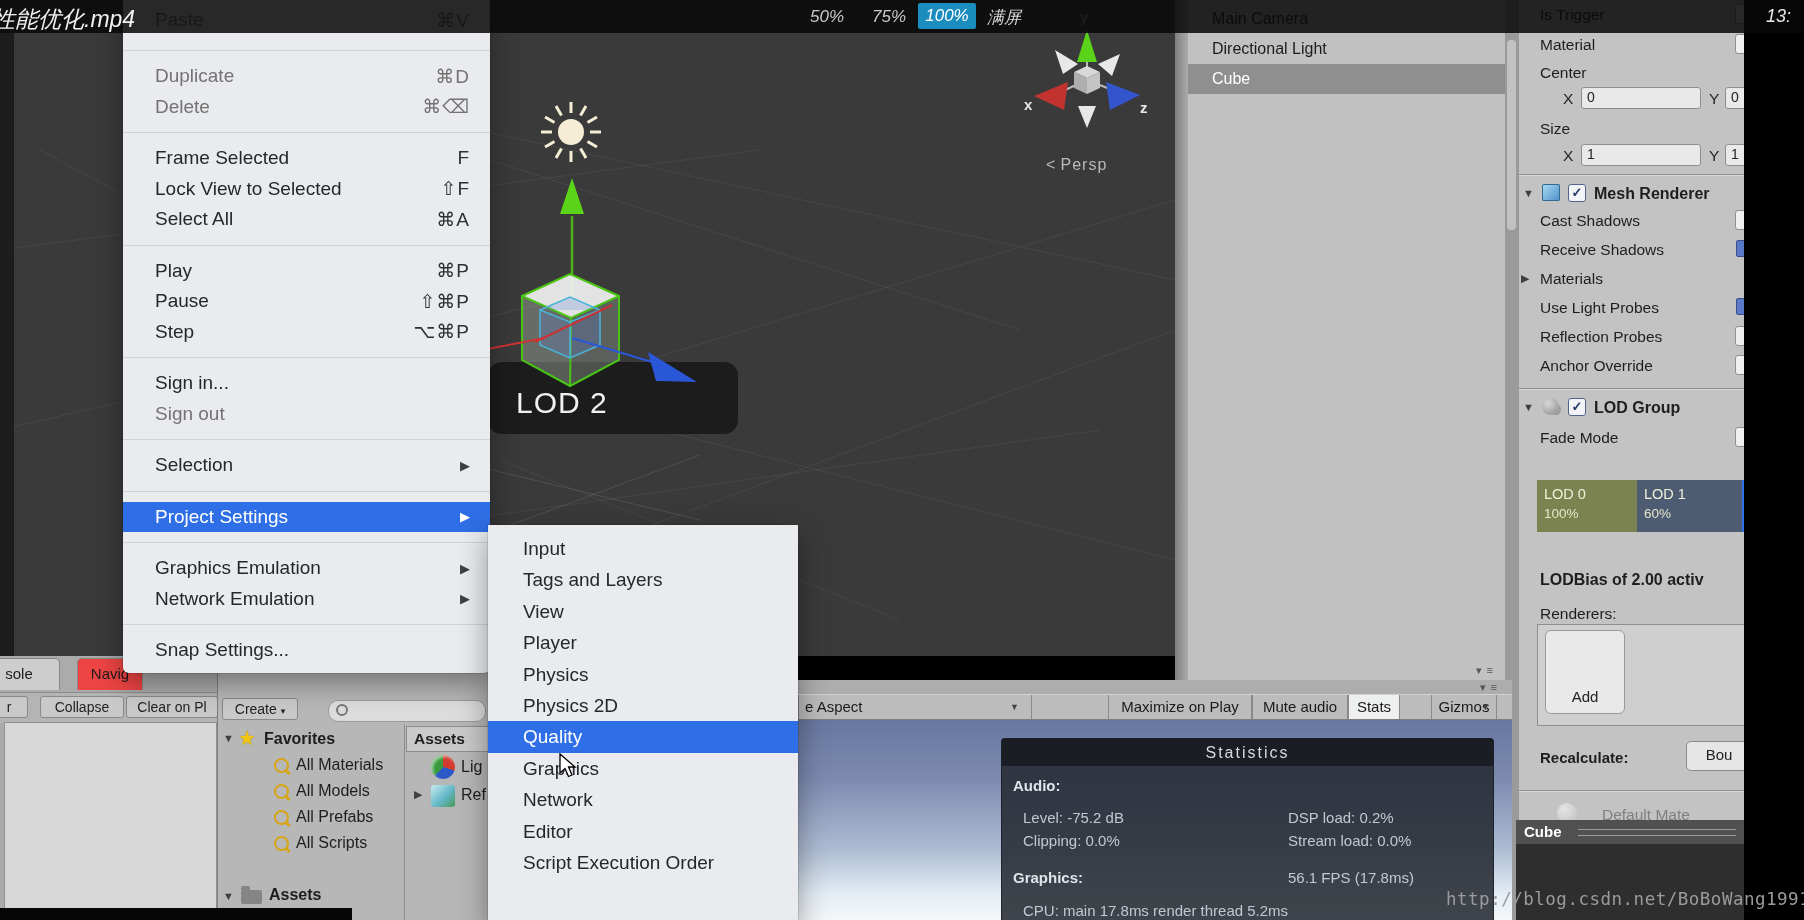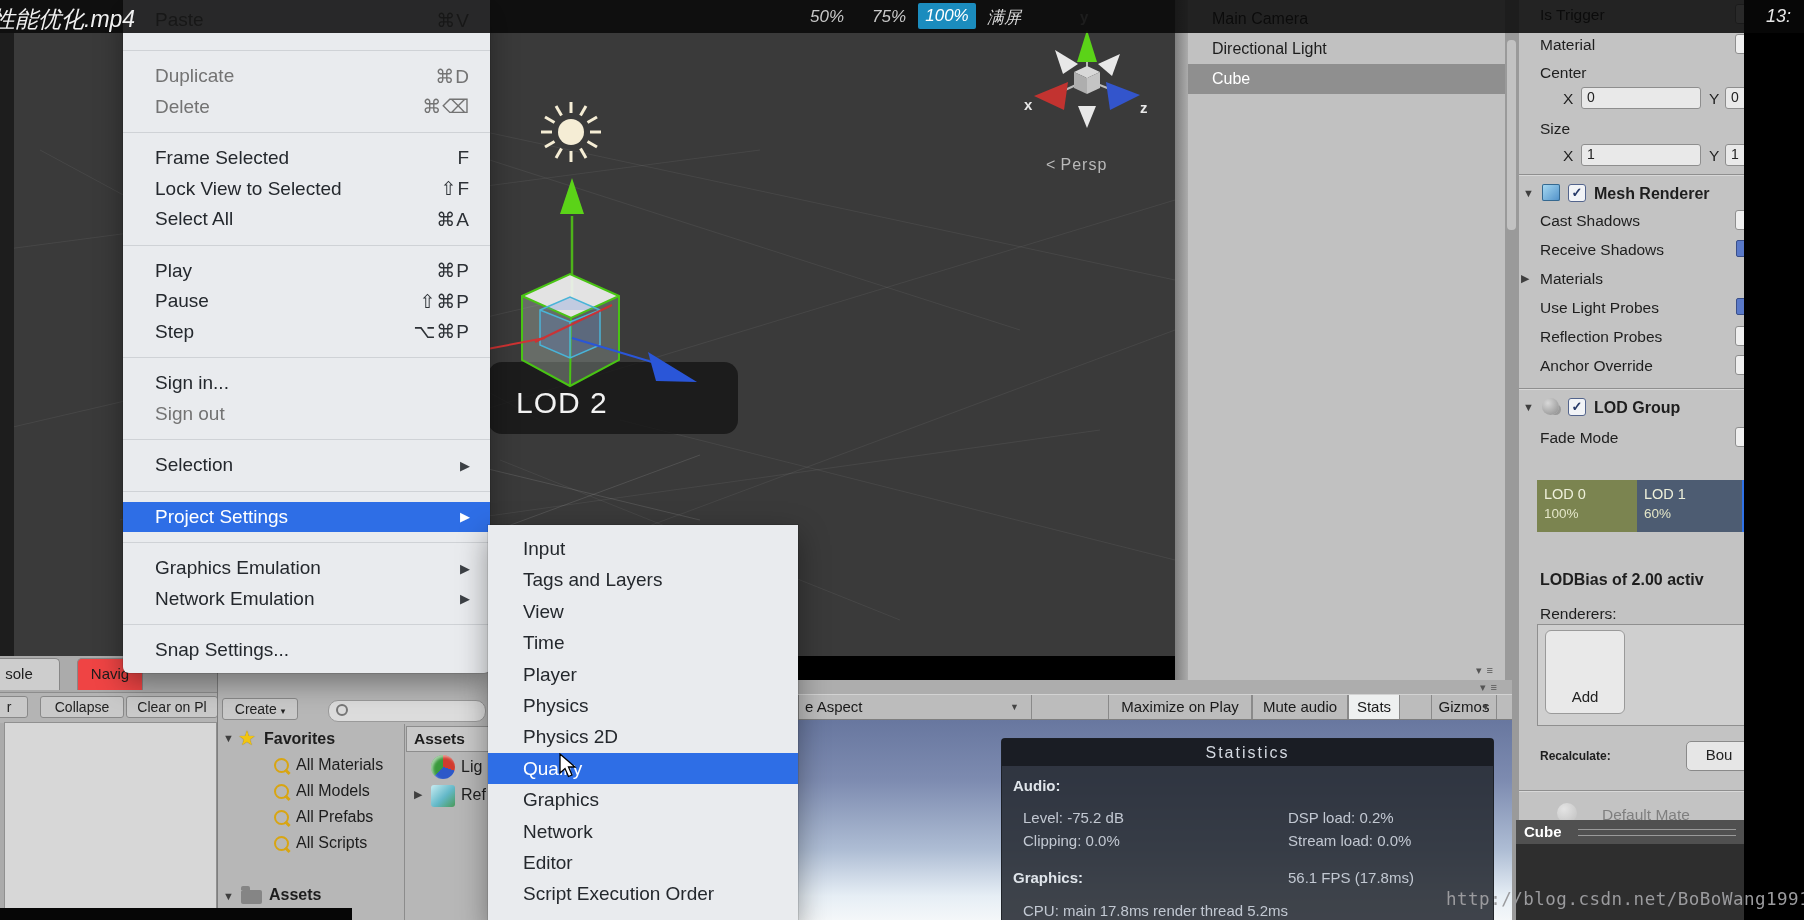--- a/index.html
+++ b/index.html
@@ -225,21 +225,21 @@
   <div class="pc">60%</div>
 </div>
 <div class="abs" style="left:1742px;top:480px;width:10px;height:52px;background:#2f72e8;"></div>
 <div class="ilabel ibold" style="left:1540px;top:571px;font-size:16px;white-space:nowrap;">LODBias of 2.00 activ</div>
 <div class="ilabel" style="left:1540px;top:605px;">Renderers:</div>
 <div class="abs" style="left:1537px;top:624px;width:210px;height:100px;background:#cfcfcf;border:1px solid #8f8f8f;"></div>
 <div class="abs" style="left:1545px;top:630px;width:80px;height:84px;background:#e9e9e9;border:1px solid #9a9a9a;border-radius:6px;
      display:flex;align-items:flex-end;justify-content:center;font-size:15px;color:#222;padding-bottom:8px;box-sizing:border-box;">
     <span>Add</span>
   </div>
-<div class="ilabel ibold" style="left:1540px;top:749px;font-size:12px;">Recalculate:</div>
+<div class="ilabel ibold" style="left:1540px;top:749px;font-size:15px;">Recalculate:</div>
 <div class="abs" style="left:1686px;top:741px;width:64px;height:28px;background:#e6e6e6;border:1px solid #8a8a8a;border-radius:5px;
      font-size:15px;color:#222;text-align:center;line-height:26px;">
   <span>Bou</span></div>
 <div class="isep" style="top:790px;"></div>
 <div class="abs" style="left:1557px;top:803px;width:20px;height:20px;border-radius:50%;
      background:radial-gradient(circle at 35% 30%,#fff,#bdbdbd);opacity:0.55;"></div>
 <div class="ilabel" style="left:1602px;top:806px;color:rgba(60,60,60,0.5);">Default Mate</div>
 <div class="abs" style="left:1516px;top:820px;width:228px;height:24px;background:#505050;">
   <span style="position:absolute;left:8px;top:3px;color:#fff;font-weight:bold;font-size:15px;">Cube</span>
   <span style="position:absolute;left:62px;right:8px;top:9px;height:5px;border-top:1px solid #9a9a9a;border-bottom:1px solid #9a9a9a;"></span>
@@ -388,21 +388,20 @@
   <div class="msep"></div>
   <div class="mi">
       <span class="lbl">Snap Settings...</span>
     </div>
 </div>
 
 <div class="abs smenu">
   <div class="si">Input</div>
   <div class="si">Tags and Layers</div>
   <div class="si">View</div>
-  <div class="si">Time</div>
   <div class="si">Player</div>
   <div class="si">Physics</div>
   <div class="si">Physics 2D</div>
   <div class="si hl">Quality</div>
   <div class="si">Graphics</div>
   <div class="si">Network</div>
   <div class="si">Editor</div>
   <div class="si">Script Execution Order</div>
 </div>
 

